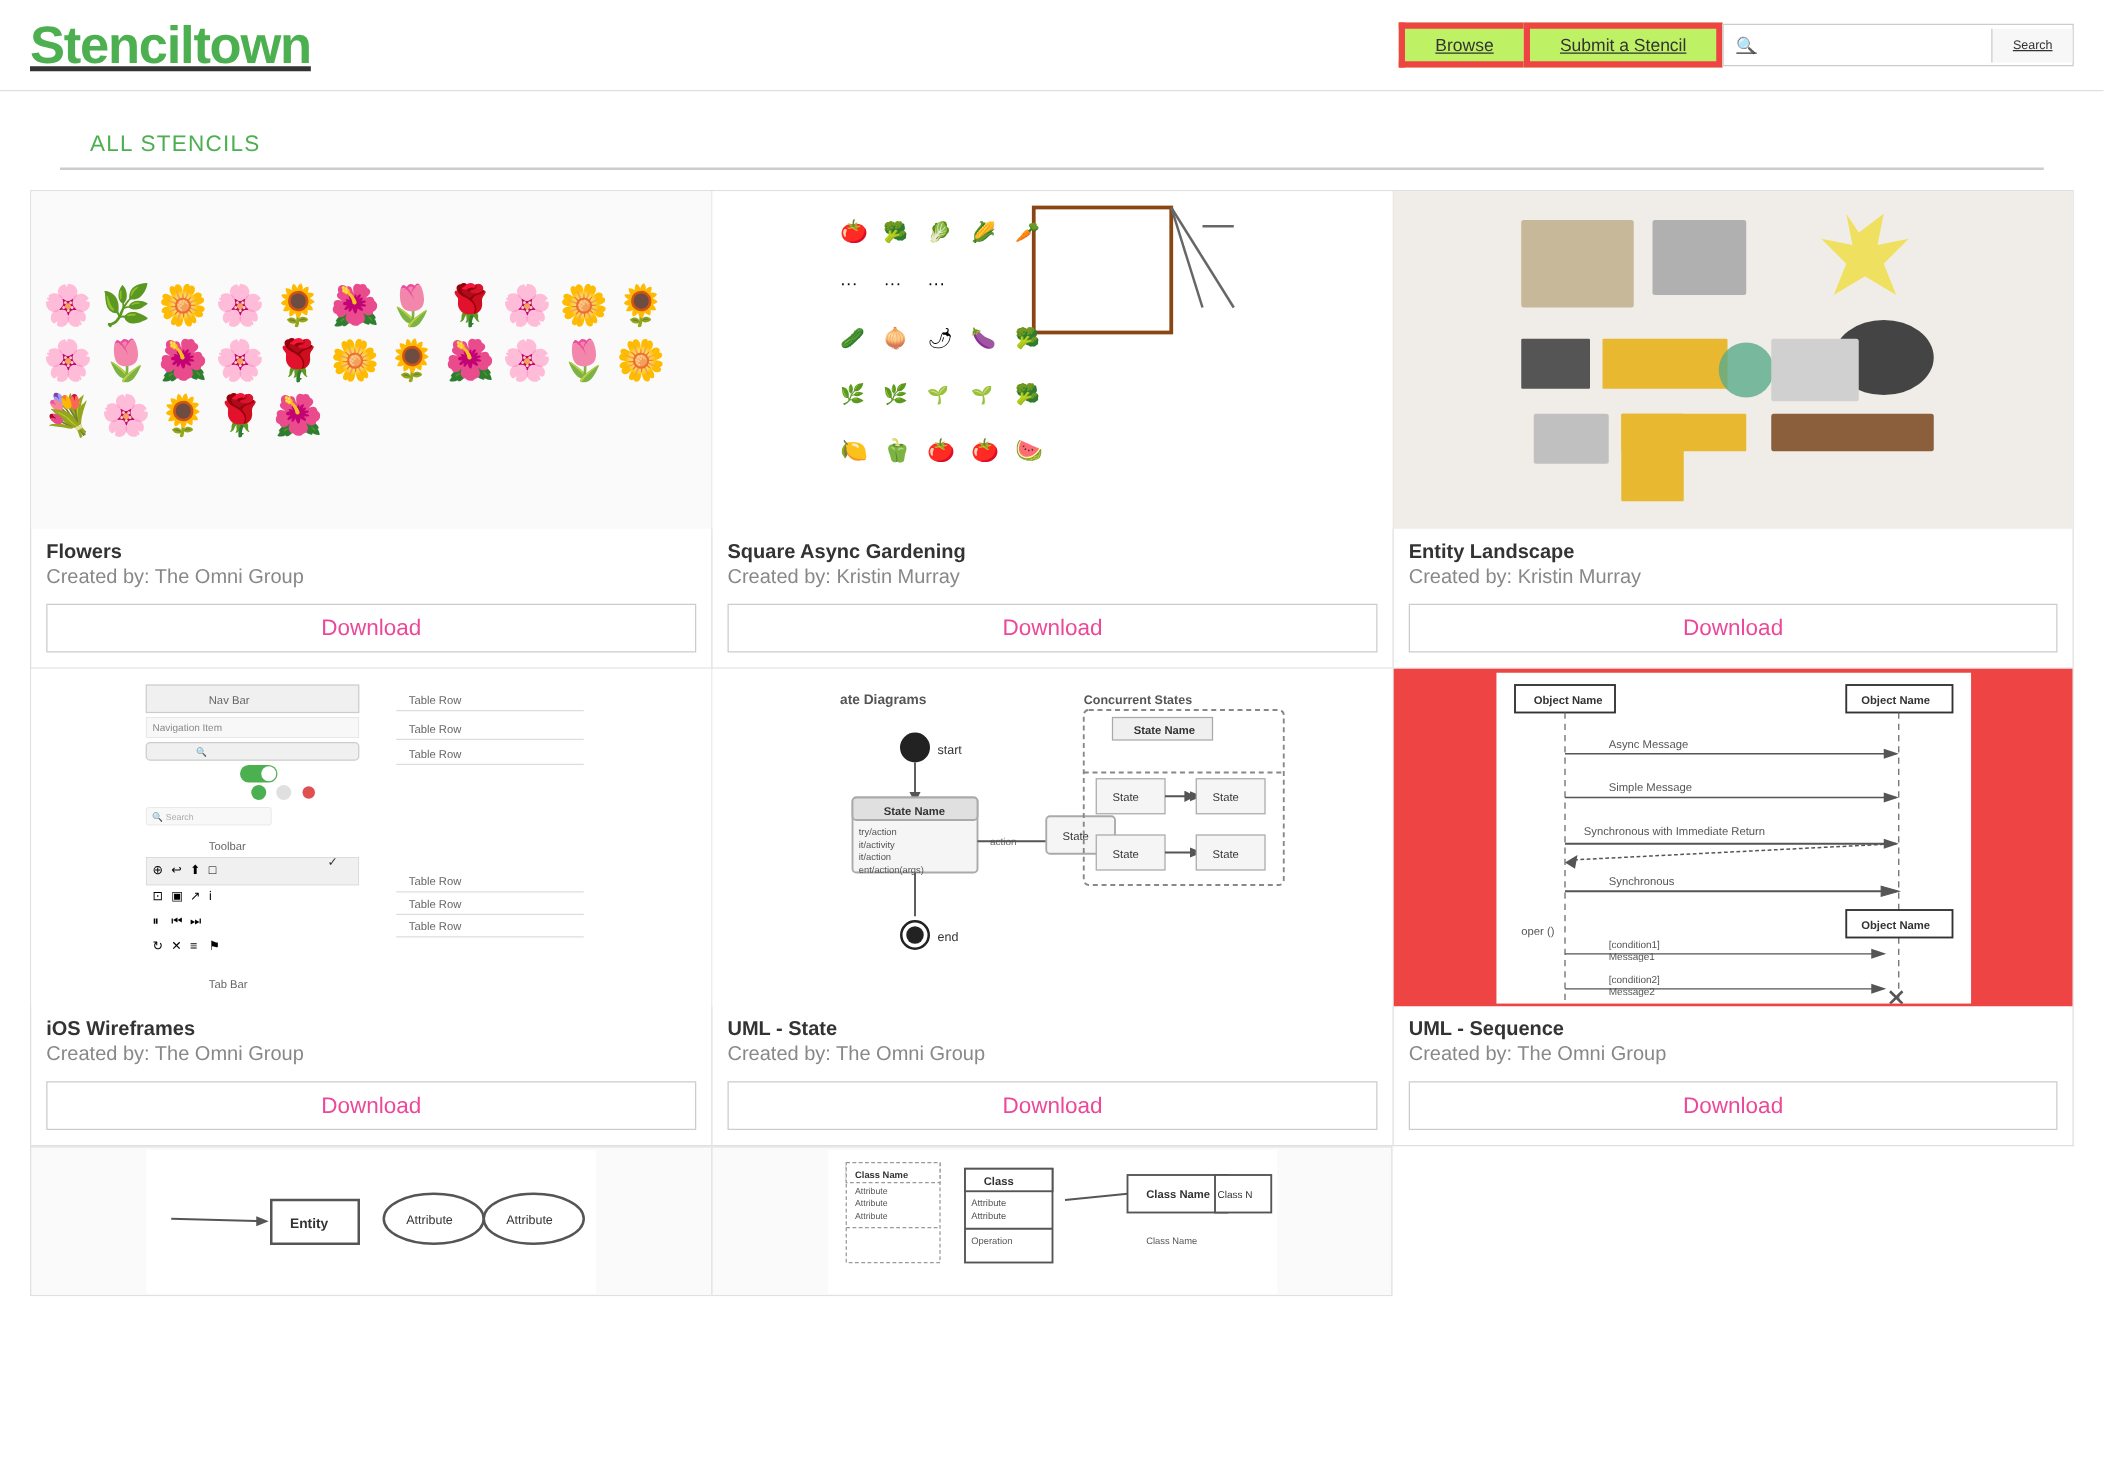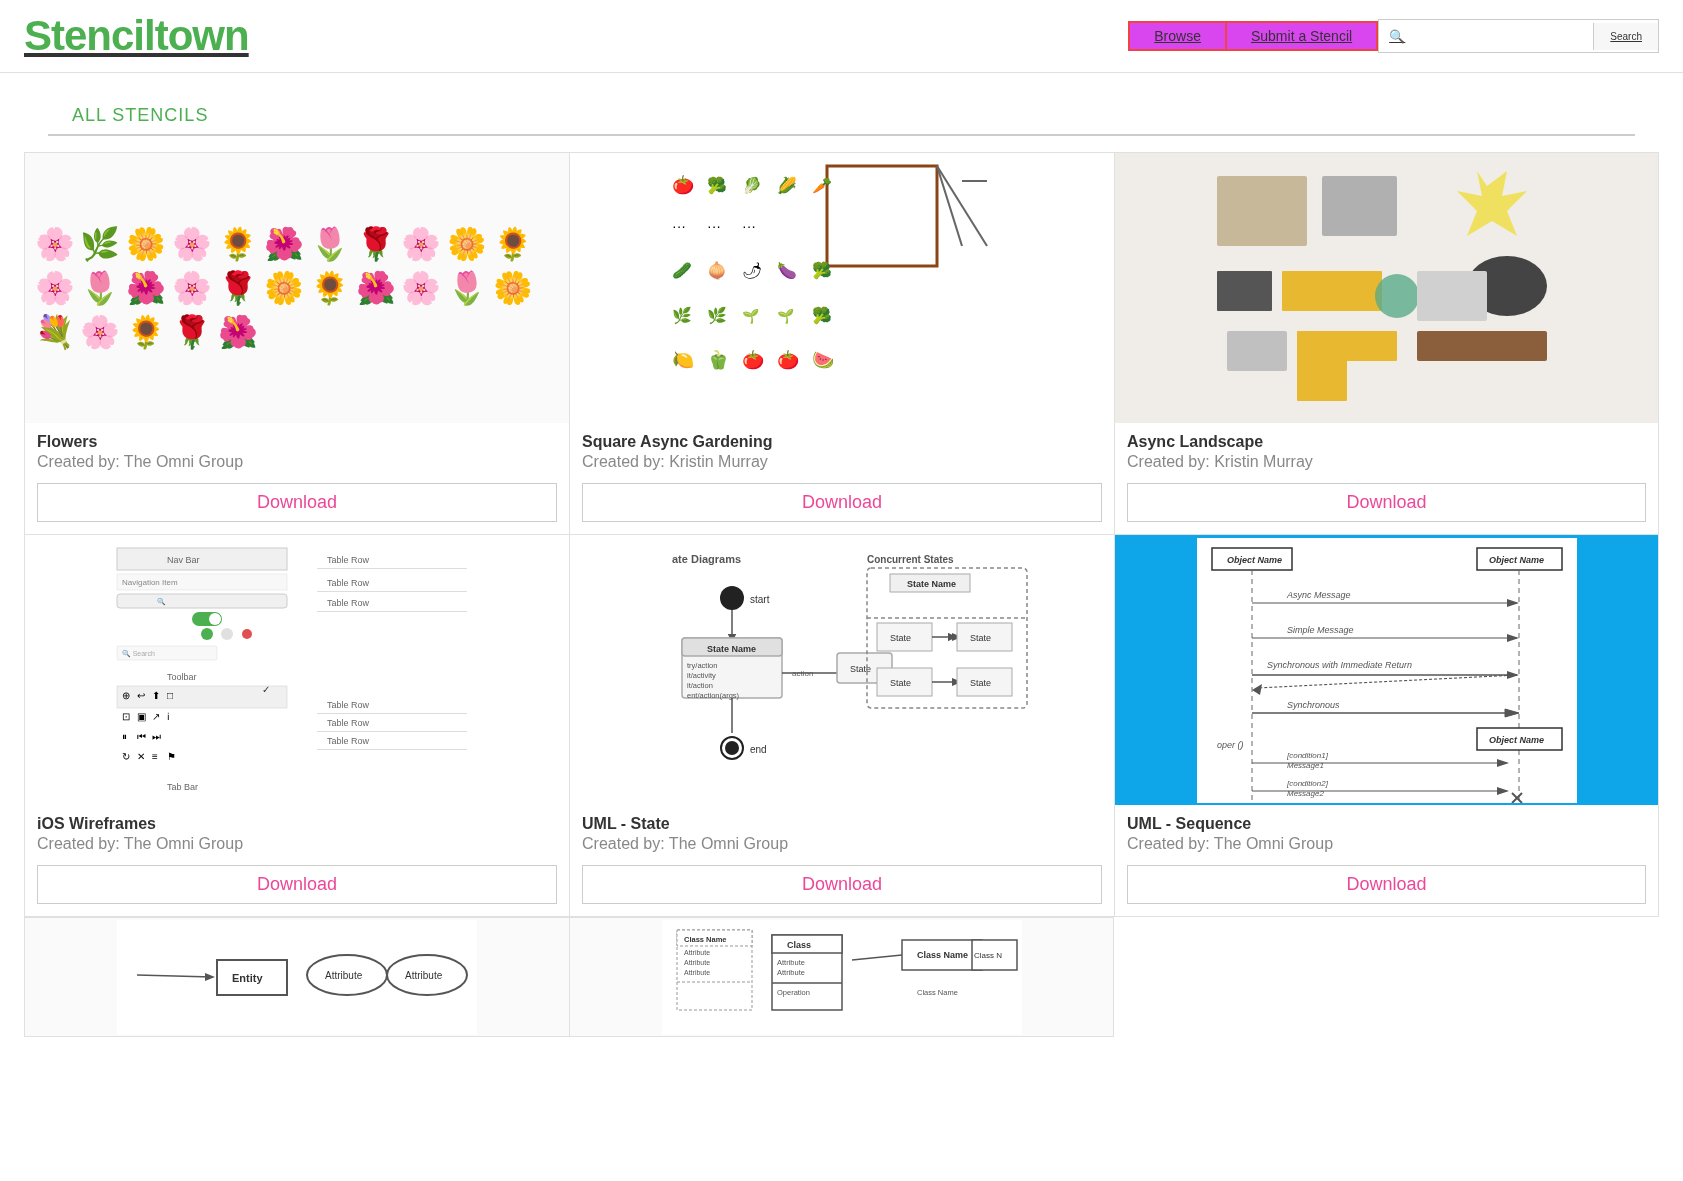--- a/index.html
+++ b/index.html
@@ -26,22 +26,22 @@
       margin-right: 20px;
     }
     .header-nav {
       display: flex;
       align-items: center;
       gap: 0;
       margin-left: auto;
     }
     .nav-btn {
       padding: 5px 24px;
-      border: 2px solid #ef4444;
-      background: #d946ef;
+      border: 5px solid #ef4444;
+      background: #bef264;
       font-size: 14px;
       cursor: pointer;
       color: #333;
     }
     .nav-btn:first-child {
       border-right: none;
     }
     .search-container {
       display: flex;
       align-items: center;
@@ -298,21 +298,21 @@
 
         <rect x="220" y="175" width="130" height="30" fill="#8B5E3C" rx="2"></rect>
 
         <rect x="30" y="175" width="60" height="40" fill="#c0c0c0" rx="2"></rect>
 
         <rect x="100" y="175" width="50" height="70" fill="#e8b830" rx="1"></rect>
         <rect x="100" y="175" width="100" height="30" fill="#e8b830" rx="1"></rect>
       </svg>
     </div>
     <div class="card-info">
-      <div class="card-title">Async Landscape</div>
+      <div class="card-title">Entity Landscape</div>
       <div class="card-author">Created by: Kristin Murray</div>
     </div>
     <button class="download-btn">Download</button>
   </div>
 
   <div class="stencil-card" style="border-top: 0;">
     <div class="card-image" style="background:#fff;">
       <svg width="380" height="265" viewBox="0 0 380 265" xmlns="http://www.w3.org/2000/svg">
         <rect width="380" height="265" fill="white"></rect>
 
@@ -452,21 +452,21 @@
       </svg>
     </div>
     <div class="card-info">
       <div class="card-title">UML - State</div>
       <div class="card-author">Created by: The Omni Group</div>
     </div>
     <button class="download-btn">Download</button>
   </div>
 
   <div class="stencil-card" style="border-left:1px solid #e0e0e0; border-top:0;">
-    <div class="card-image" style="background:#0ea5e9;font-style:italic;">
+    <div class="card-image" style="background:#ef4444;">
       <svg width="380" height="265" viewBox="0 0 380 265" xmlns="http://www.w3.org/2000/svg">
         <rect width="380" height="265" fill="white"></rect>
 
         <rect x="15" y="10" width="80" height="22" fill="white" stroke="#333" stroke-width="1.5"></rect>
         <text x="30" y="25" font-size="9" fill="#333" font-weight="bold">Object Name</text>
         <rect x="280" y="10" width="85" height="22" fill="white" stroke="#333" stroke-width="1.5"></rect>
         <text x="292" y="25" font-size="9" fill="#333" font-weight="bold">Object Name</text>
 
         <line x1="55" y1="32" x2="55" y2="265" stroke="#666" stroke-width="1" stroke-dasharray="5,4"></line>
         <line x1="322" y1="32" x2="322" y2="265" stroke="#666" stroke-width="1" stroke-dasharray="5,4"></line>

